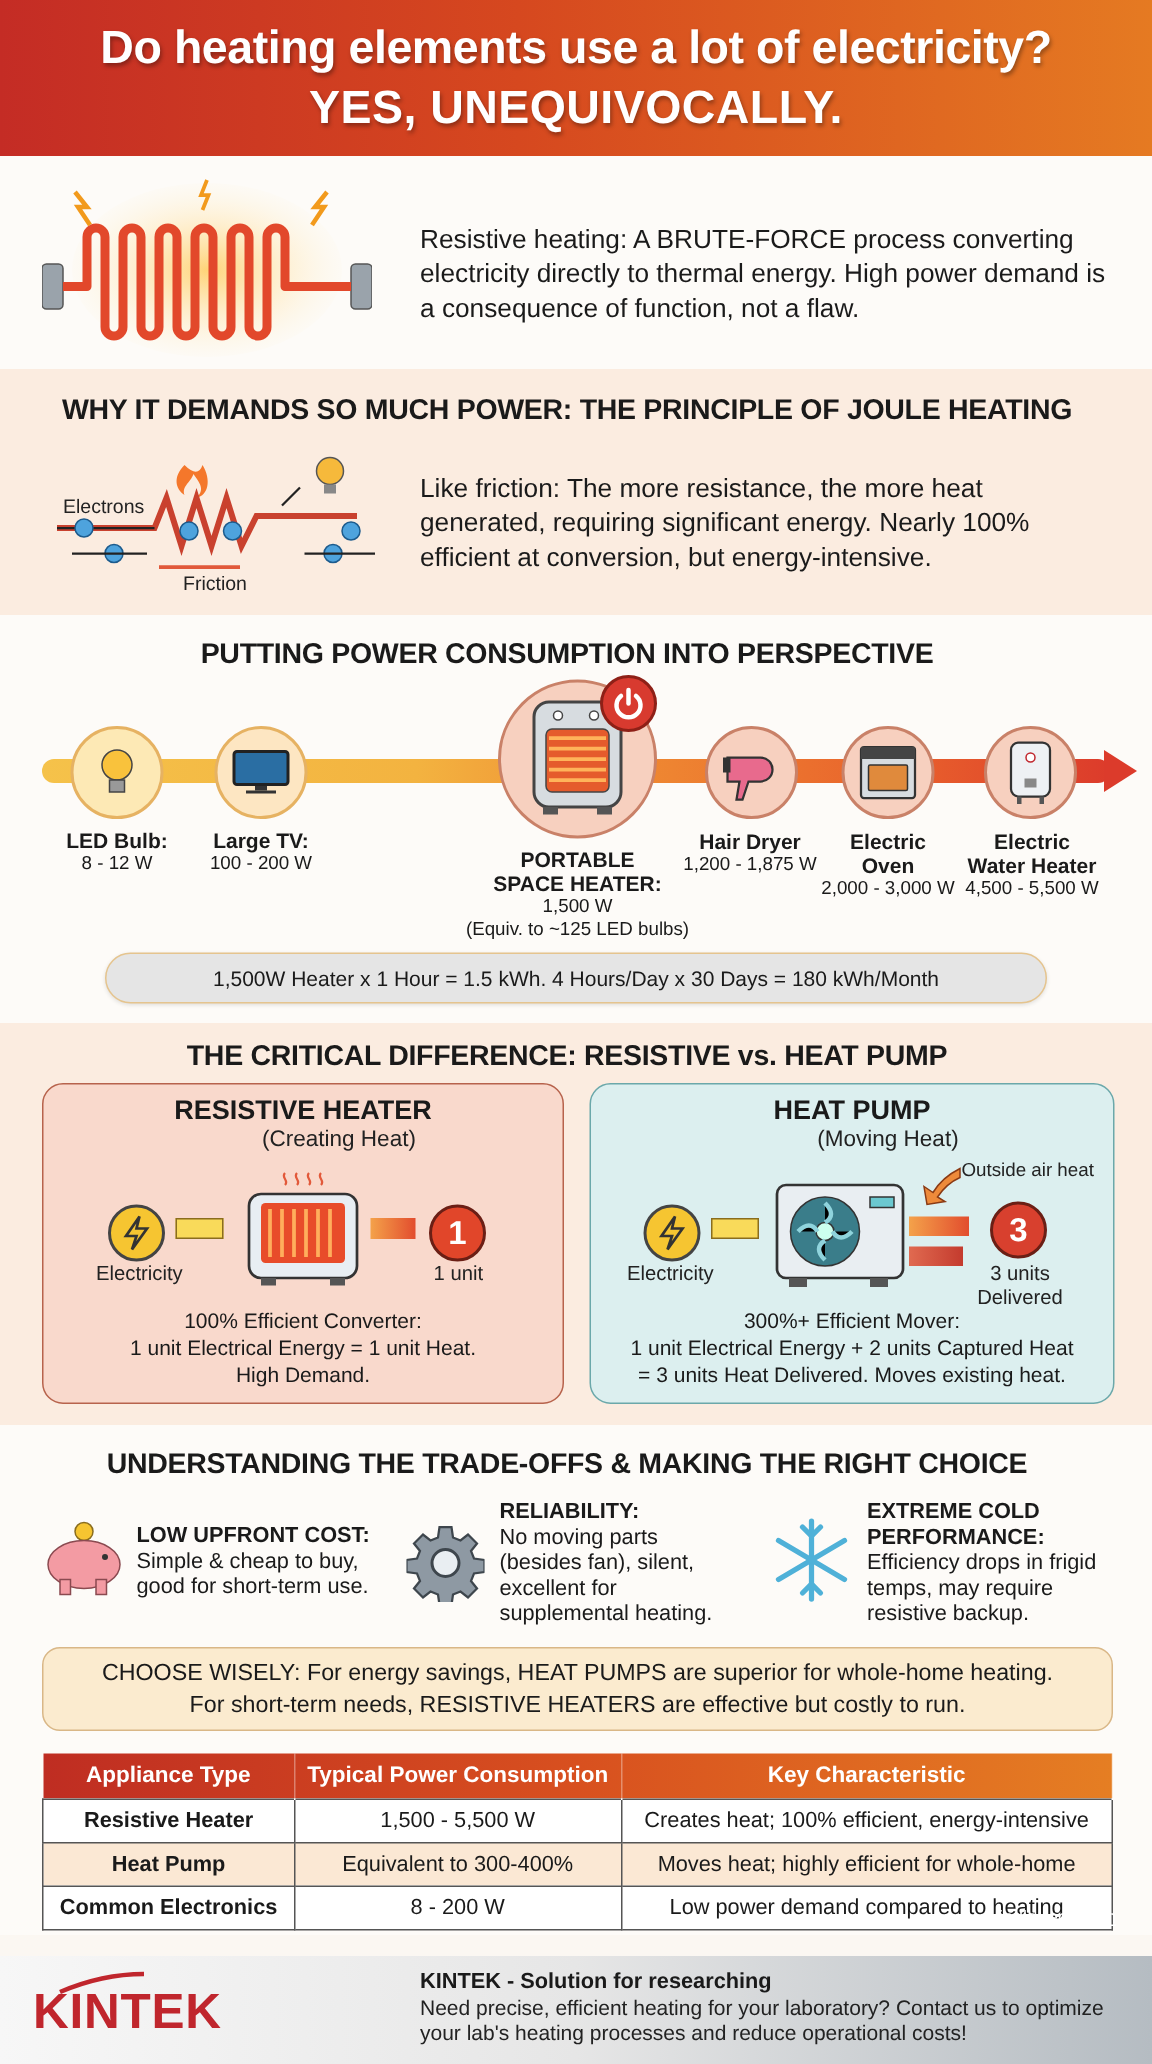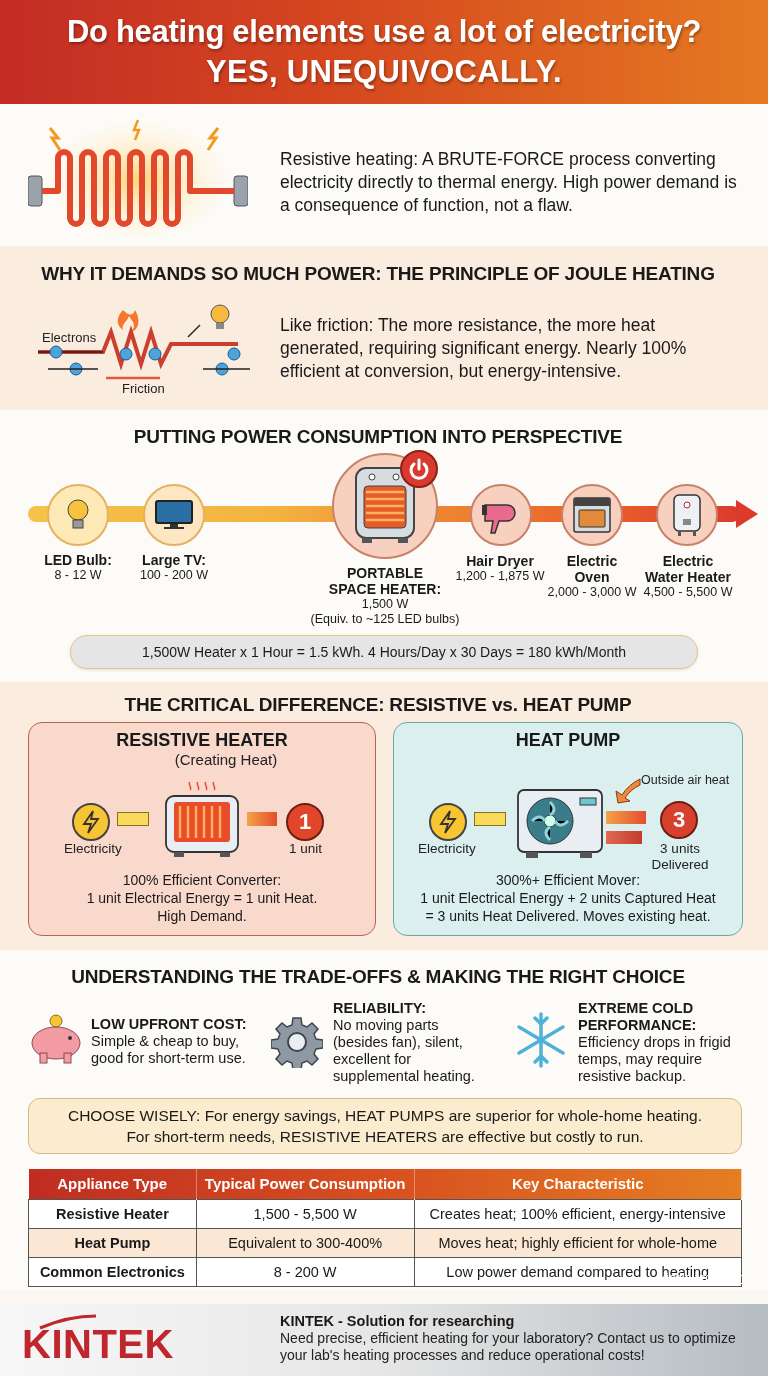--- a/index.html
+++ b/index.html
@@ -60,21 +60,21 @@
   .table th { color:#fff; font-weight:700; height:30px; font-size:15px; border-right:1px solid rgba(255,255,255,.35); }
   .table thead tr { background: linear-gradient(90deg,#bf2d22 0%,#d8501f 50%,#e57e23 100%); }
   .table td { height:29px; text-align:center; border:1px solid #555; }
   .table td.first { font-weight:700; }
   .table tbody tr:nth-child(1) td { background:#fff; }
   .table tbody tr:nth-child(2) td { background:#fbe8d4; }
   .table tbody tr:nth-child(3) td { background:#fff; }
 
   
   .footer { left:0; top:1304px; width:768px; height:72px; background: linear-gradient(90deg,#f7f7f7 0%,#e6e6e6 50%,#b5bcc2 100%); }
-  .logo { left:22px; top:1322px; font-size:40px; font-weight:700; color:#c0262d; letter-spacing:0.5px; }
+  .logo { left:22px; top:1322px; font-size:33px; font-weight:700; color:#c0262d; letter-spacing:0.5px; }
   .foot-title { left:280px; top:1313px; font-weight:700; font-size:14.5px; }
   .foot-text { left:280px; top:1330px; width:470px; font-size:14px; line-height:17px; color:#222; }
   .foot-link { left:660px; top:1271px; font-size:12px; color:#fff; text-decoration:underline; }
 </style>
 </head>
 <body>
 
 <div class="abs header">
   <h1>Do heating elements use a lot of electricity?</h1>
   <h2>YES, UNEQUIVOCALLY.</h2>
@@ -263,20 +263,21 @@
   <div class="abs small" style="left:260px;top:118px">1 unit</div>
   <div class="abs card-foot" style="left:0;top:148px;width:346px">
     <b>100% Efficient Converter:</b>
     <div>1 unit Electrical Energy = 1 unit Heat.</div>
     <div>High Demand.</div>
   </div>
 </div>
 
 <div class="abs card card-hp">
   <div class="card-title" style="margin-top:7px">HEAT PUMP</div>
+  <div class="card-sub">(Moving Heat)</div>
   <div class="abs bolt-circle" style="left:35px;top:80px">
     <svg width="20" height="24" viewBox="0 0 20 24">
         <path d="M12 1 L3 14 H10 L7 23 L17 9 H10z" fill="none" stroke="#333" stroke-width="1.8"></path>
       </svg>
   </div>
   <div class="abs" style="left:80px;top:89px;width:32px;height:14px;background:#f9da5a;border:1.5px solid #8a6d1e"></div>
   <div class="abs small" style="left:24px;top:118px">Electricity</div>
   <svg class="abs" style="left:122px;top:65px" width="90" height="74" viewBox="0 0 90 74">
     <rect x="2" y="2" width="84" height="62" rx="6" fill="#e9eef2" stroke="#333" stroke-width="1.8"></rect>
     <circle cx="34" cy="33" r="23" fill="#3a7d8a" stroke="#333"></circle>

